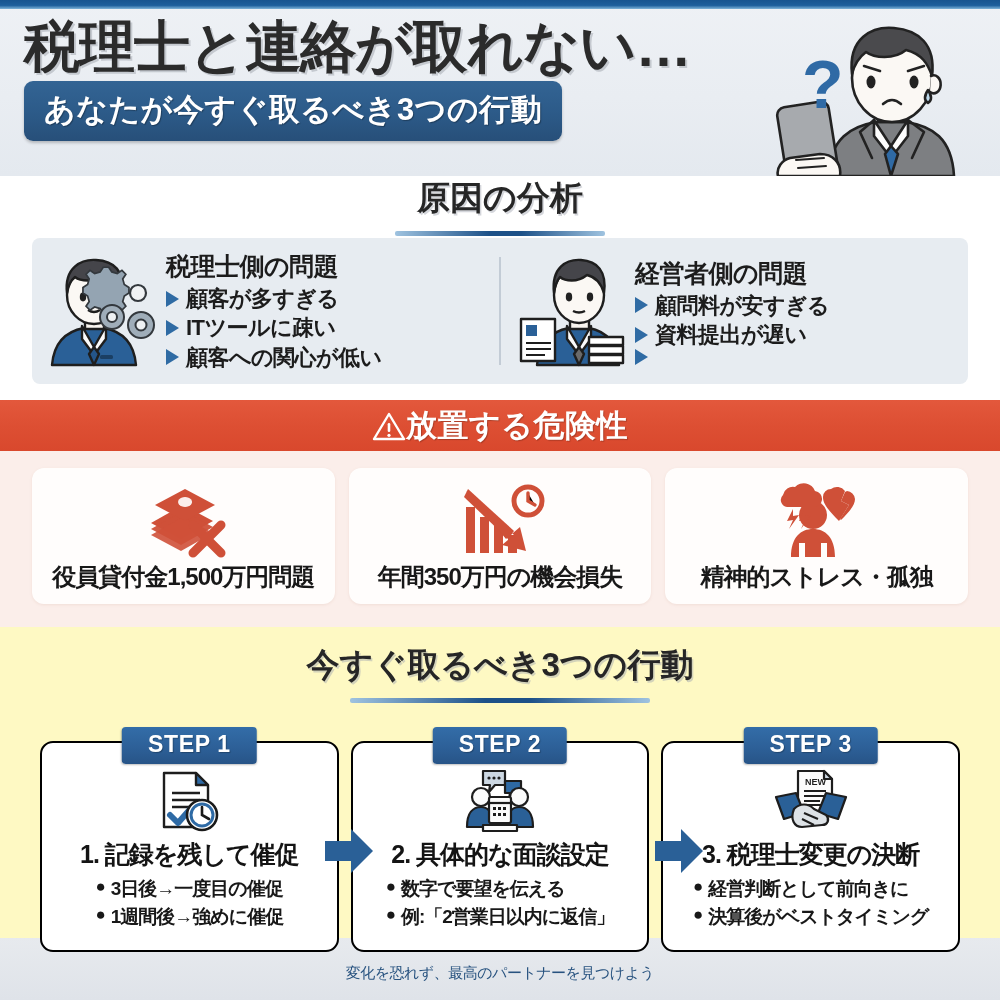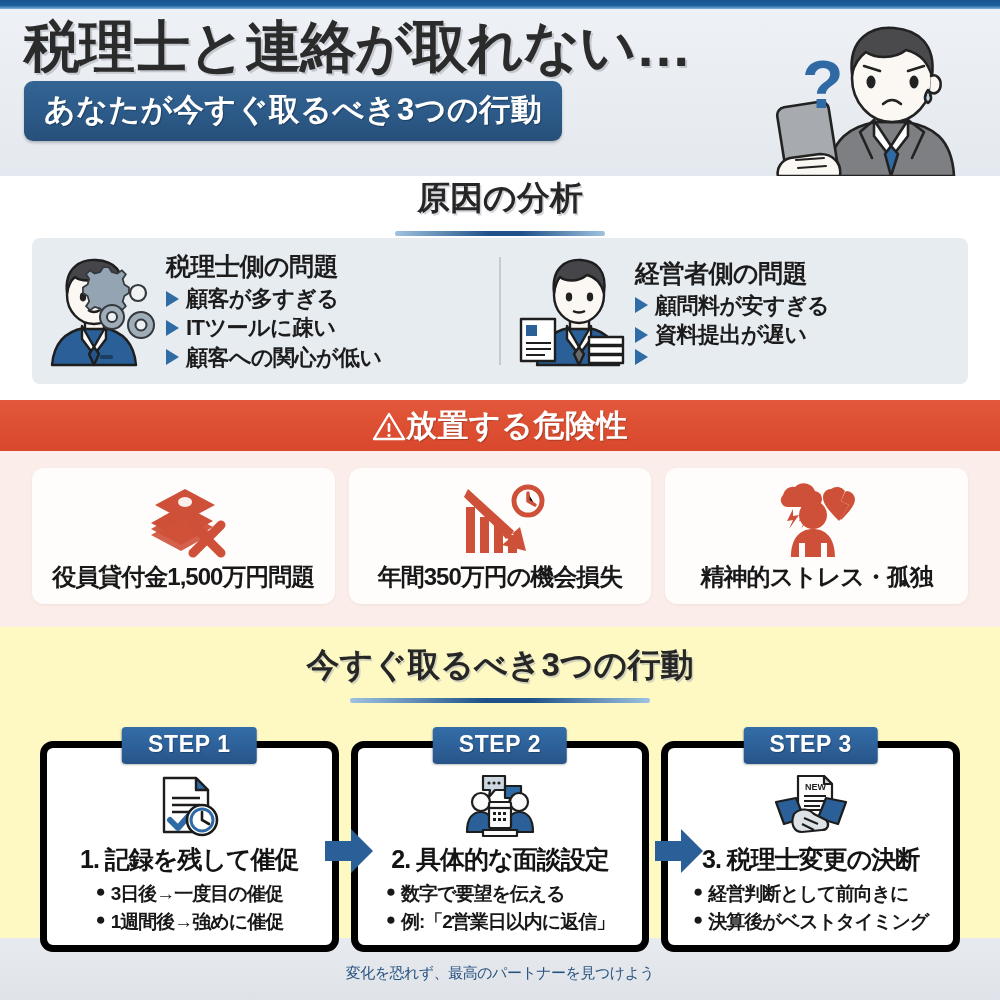--- a/index.html
+++ b/index.html
@@ -83,21 +83,21 @@
   }
   .risk-icon{ height:84px; display:flex; align-items:center; justify-content:center; }
   .risk-label{ font-size:24px; font-weight:bold; color:#181818; letter-spacing:-1px; white-space:nowrap; }
 
   
   .steps-sec{ flex:1 1 auto; background:#fef9c3; position:relative; padding-top:16px; }
   .steps-row{ position:absolute; left:34px; right:34px; top:100px; height:225px; display:flex; }
   .step-wrap{ flex:1 1 33.33%; position:relative; }
   .step-card{
     position:absolute; left:6px; right:6px; top:14px; bottom:0;
-    border:7px solid #000000; border-radius:13px; background:#fff;
+    border:2px solid #000000; border-radius:13px; background:#fff;
     display:flex; flex-direction:column; align-items:center; padding-top:24px;
   }
   .step-badge{
     position:absolute; left:50%; transform:translateX(-50%); top:0; z-index:4;
     background:linear-gradient(180deg,#336da8 0%,#2d6098 55%,#275487 100%);
     color:#fff; font-size:23px; font-weight:bold; letter-spacing:.6px;
     padding:4px 26px 6px 26px; border-radius:4px;
     box-shadow:0 1px 2px rgba(0,0,0,.25); text-shadow:1px 1px 1px rgba(0,0,0,.25);
   }
   .step-icon{ height:64px; display:flex; align-items:center; justify-content:center; margin-top:2px; }

